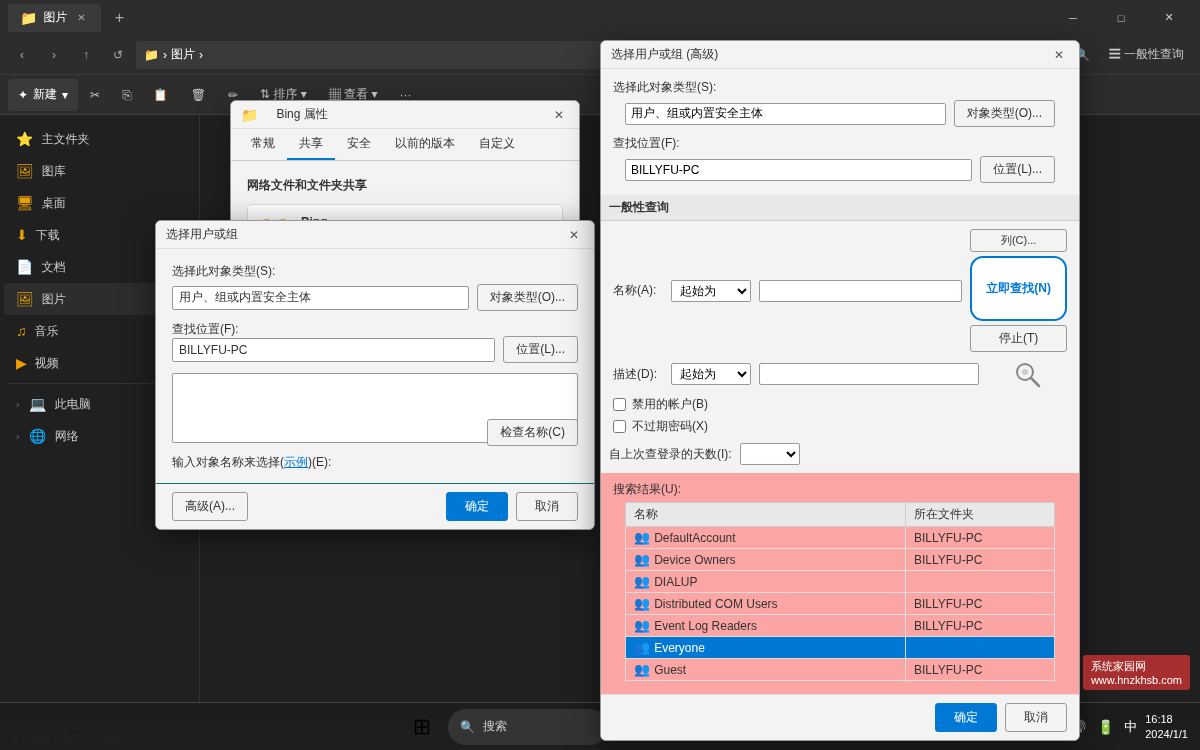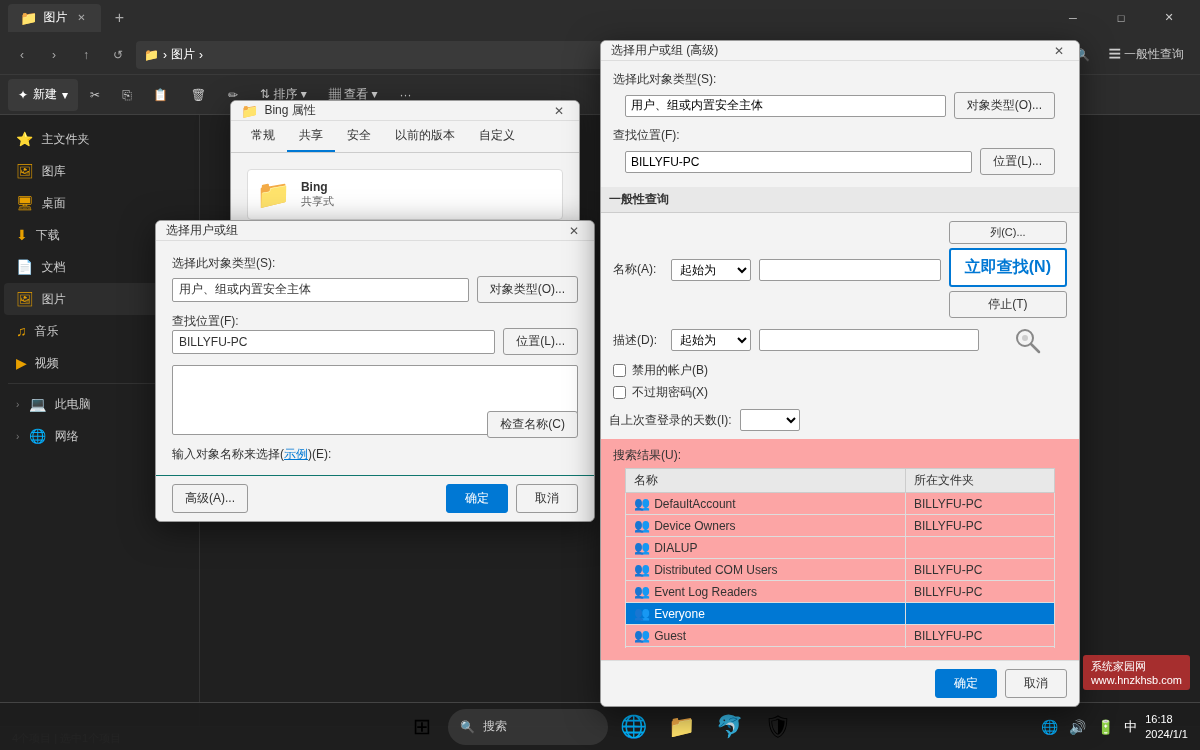--- a/index.html
+++ b/index.html
@@ -256,27 +256,27 @@
       top: 100px; left: 230px;
       width: 350px;
       background: #f3f3f3;
       border: 1px solid #999;
       border-radius: 6px;
       box-shadow: 0 8px 32px rgba(0,0,0,0.4);
       z-index: 10;
       overflow: hidden;
     }
     .dialog-title-bar {
-      height: 20px;
+      height: 28px;
       background: #f3f3f3;
       display: flex;
       align-items: center;
       padding: 0 10px;
       border-bottom: 1px solid #ddd;
-      gap: 6px;
+      gap: 18px;
     }
     .dialog-title-bar .title-icon { color: #e8a000; font-size: 14px; }
     .dialog-title-bar .title-text { font-size: 12px; color: #333; flex: 1; }
     .dialog-close-btn {
       width: 20px; height: 20px;
       display: flex; align-items: center; justify-content: center;
       border-radius: 3px;
       cursor: pointer;
       font-size: 12px;
       color: #555;
@@ -495,24 +495,24 @@
       display: flex;
       align-items: center;
       gap: 4px;
     }
     .user-group-icon {
       font-size: 13px;
       color: #555;
     }
 
     .btn-find-now {
-      padding: 7px 14px;
-      font-size: 16px;
+      padding: 22px 14px;
+      font-size: 12px;
       border: 2px solid #0078d4;
-      border-radius: 3px;
+      border-radius: 13px;
       cursor: pointer;
       background: #fff;
       color: #0078d4;
       font-weight: 600;
     }
 
     .btn-stop {
       padding: 4px 14px;
       font-size: 12px;
       border: 1px solid #999;
@@ -686,20 +686,21 @@
     <div class="dialog-close-btn">✕</div>
   </div>
   <div class="dialog-tabs">
     <div class="dialog-tab">常规</div>
     <div class="dialog-tab active">共享</div>
     <div class="dialog-tab">安全</div>
     <div class="dialog-tab">以前的版本</div>
     <div class="dialog-tab">自定义</div>
   </div>
   <div class="dialog-content">
+    <div class="dialog-section-title">网络文件和文件夹共享</div>
     <div class="share-item">
       <span class="share-icon">📁</span>
       <div class="share-info">
         <span class="share-name">Bing</span>
         <span class="share-type">共享式</span>
       </div>
     </div>
   </div>
   <div class="dialog-buttons">
     <button class="dialog-btn primary">确定</button>

